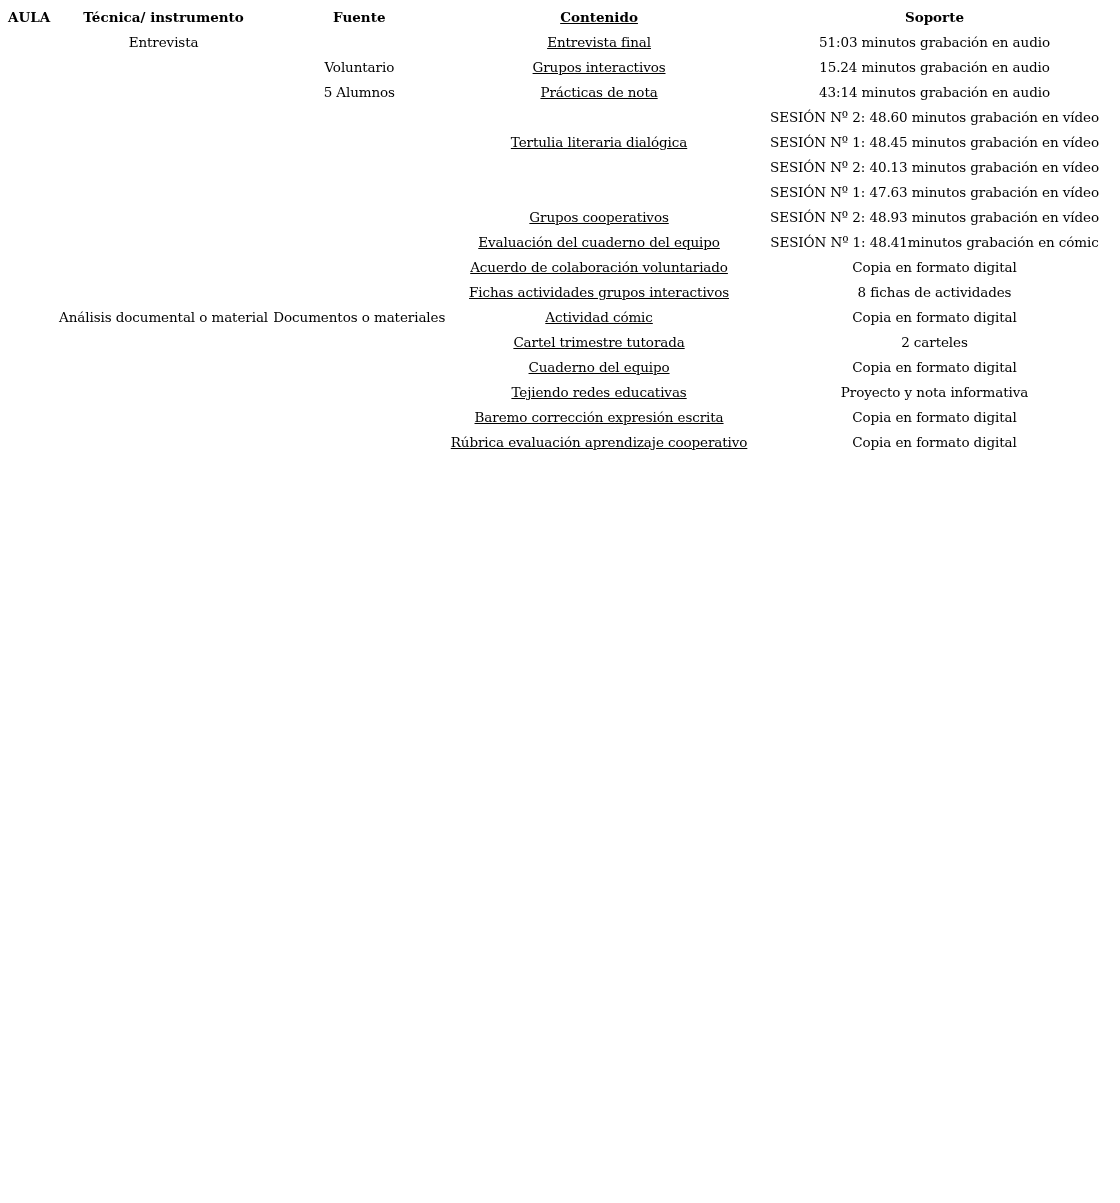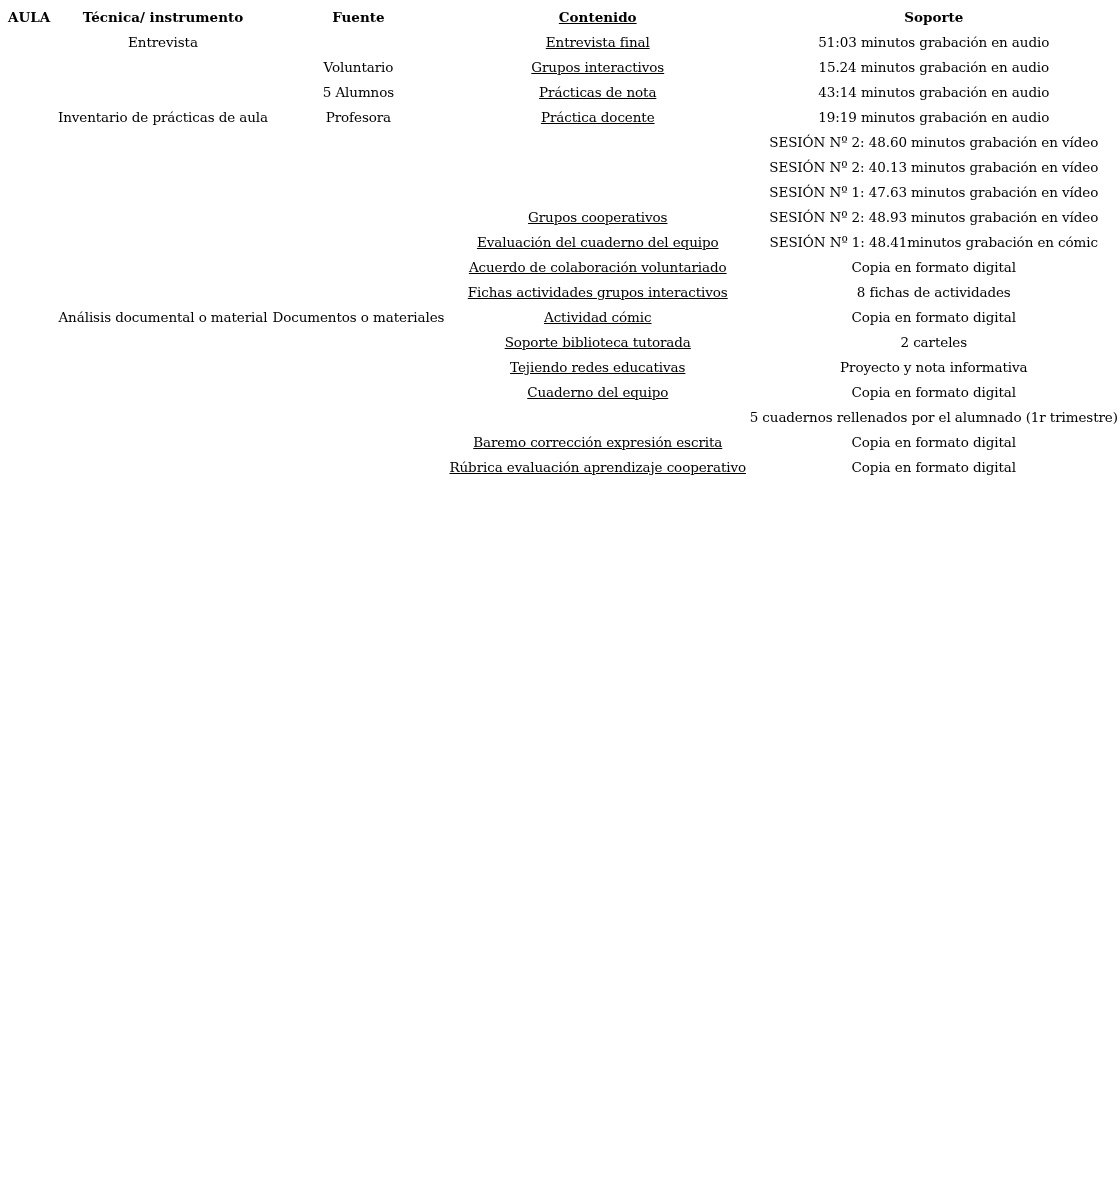--- a/index.html
+++ b/index.html
@@ -44,31 +44,31 @@
       </tr>
       <tr>
         <td class="c0"></td>
         <td class="c1"></td>
         <td class="c2">5 Alumnos</td>
         <td class="c3">Prácticas de nota</td>
         <td class="c4">43:14 minutos grabación en audio</td>
       </tr>
       <tr>
         <td class="c0"></td>
-        <td class="c1">Inventario de prácticas de aula</td>
-        <td class="c2">Profesora</td>
-        <td class="c3">Práctica docente</td>
-        <td class="c4">19:19 minutos grabación en audio</td>
+        <td class="c1"></td>
+        <td class="c2"></td>
+        <td class="c3"></td>
+        <td class="c4">SESIÓN Nº 2: 48.60 minutos grabación en vídeo</td>
       </tr>
       <tr>
         <td class="c0"></td>
         <td class="c1"></td>
         <td class="c2"></td>
-        <td class="c3"></td>
-        <td class="c4">SESIÓN Nº 2: 48.60 minutos grabación en vídeo</td>
+        <td class="c3">Tertulia literaria dialógica</td>
+        <td class="c4">SESIÓN Nº 1: 48.45 minutos grabación en vídeo</td>
       </tr>
       <tr>
         <td class="c0"></td>
         <td class="c1"></td>
         <td class="c2"></td>
         <td class="c3"></td>
         <td class="c4">SESIÓN Nº 2: 40.13 minutos grabación en vídeo</td>
       </tr>
       <tr>
         <td class="c0"></td>
@@ -109,43 +109,36 @@
         <td class="c0"></td>
         <td class="c1">Análisis documental o material</td>
         <td class="c2">Documentos o materiales</td>
         <td class="c3">Actividad cómic</td>
         <td class="c4">Copia en formato digital</td>
       </tr>
       <tr>
         <td class="c0"></td>
         <td class="c1"></td>
         <td class="c2"></td>
-        <td class="c3">Soporte biblioteca tutorada</td>
+        <td class="c3">Cartel trimestre tutorada</td>
         <td class="c4">2 carteles</td>
-      </tr>
-      <tr>
-        <td class="c0"></td>
-        <td class="c1"></td>
-        <td class="c2"></td>
-        <td class="c3">Tejiendo redes educativas</td>
-        <td class="c4">Proyecto y nota informativa</td>
       </tr>
       <tr>
         <td class="c0"></td>
         <td class="c1"></td>
         <td class="c2"></td>
         <td class="c3">Cuaderno del equipo</td>
         <td class="c4">Copia en formato digital</td>
       </tr>
       <tr>
         <td class="c0"></td>
         <td class="c1"></td>
         <td class="c2"></td>
-        <td class="c3"></td>
-        <td class="c4">5 cuadernos rellenados por el alumnado (1r trimestre)</td>
+        <td class="c3">Tejiendo redes educativas</td>
+        <td class="c4">Proyecto y nota informativa</td>
       </tr>
       <tr>
         <td class="c0"></td>
         <td class="c1"></td>
         <td class="c2"></td>
         <td class="c3">Baremo corrección expresión escrita</td>
         <td class="c4">Copia en formato digital</td>
       </tr>
       <tr>
         <td class="c0"></td>

